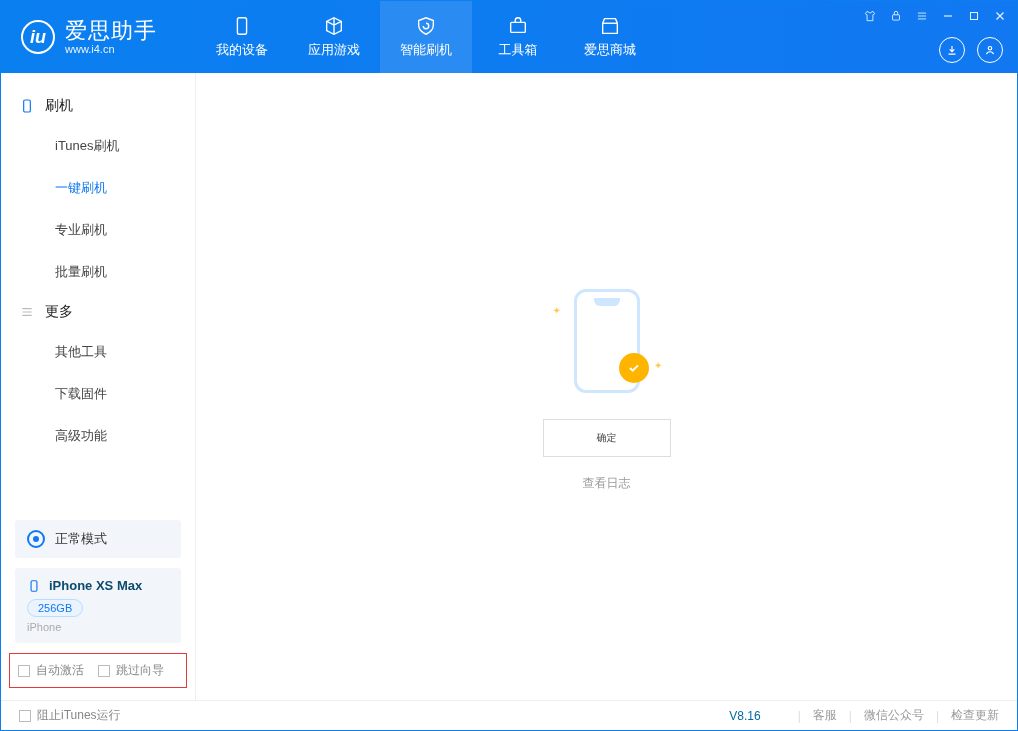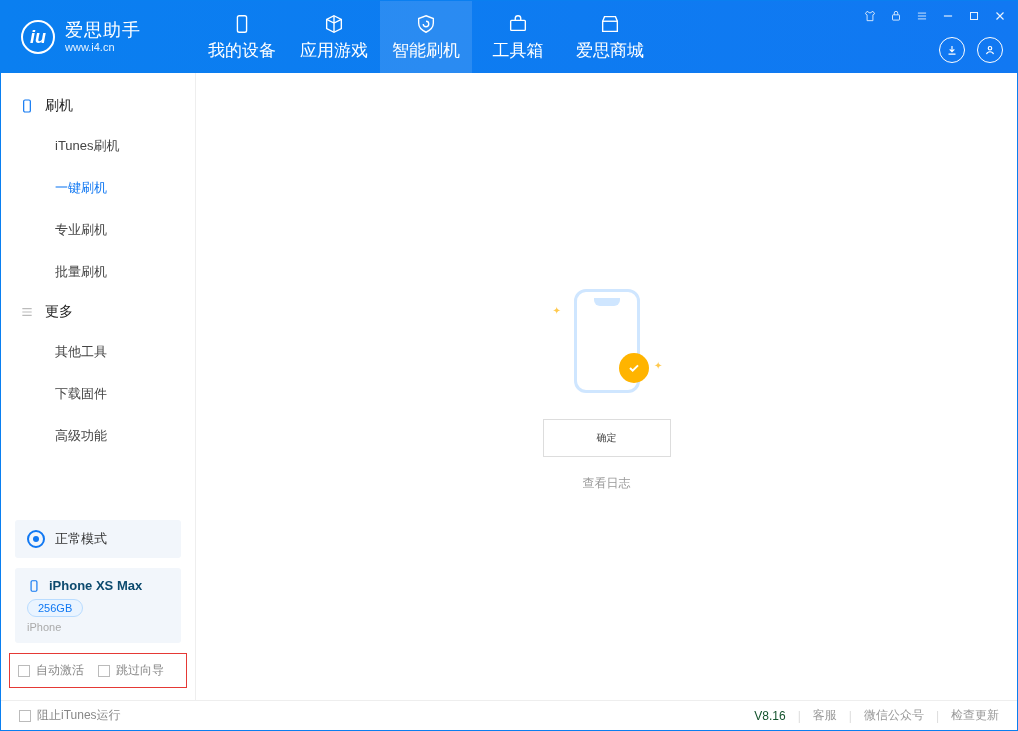--- a/index.html
+++ b/index.html
@@ -3,24 +3,24 @@
 <meta charset="utf-8">
 <style>
 * { margin: 0; padding: 0; box-sizing: border-box; font-family: "Microsoft YaHei", "PingFang SC", sans-serif; }
 body { background: #fff; width: 1018px; height: 731px; border: 1px solid #0a7ff0; display: flex; flex-direction: column; font-size: 13px; color: #333; }
 
 
 .titlebar { height: 72px; background: linear-gradient(90deg, #0a7ff0 0%, #1178f2 100%); display: flex; align-items: stretch; color: #fff; position: relative; }
 .logo-area { width: 195px; display: flex; align-items: center; padding-left: 20px; gap: 10px; }
 .logo-glyph { width: 34px; height: 34px; border: 2px solid #fff; border-radius: 50%; display: flex; align-items: center; justify-content: center; font-size: 18px; font-weight: bold; font-style: italic; }
 .logo-text { display: flex; flex-direction: column; line-height: 1.1; }
-.logo-text .cn { font-size: 18px; font-weight: 500; letter-spacing: 1px; }
+.logo-text .cn { font-size: 22px; font-weight: 500; letter-spacing: 1px; }
 .logo-text .en { font-size: 11px; opacity: 0.9; }
 .tabs { display: flex; }
-.tab { width: 92px; display: flex; flex-direction: column; align-items: center; justify-content: center; gap: 4px; cursor: pointer; font-size: 17px; }
+.tab { width: 92px; display: flex; flex-direction: column; align-items: center; justify-content: center; gap: 4px; cursor: pointer; font-size: 13px; }
 .tab.active { background: rgba(255,255,255,0.12); }
 .tab-icon { width: 22px; height: 22px; }
 .titlebar-right { position: absolute; right: 8px; top: 6px; display: flex; gap: 8px; align-items: center; }
 .titlebar-right .win-icn { width: 18px; height: 18px; display: flex; align-items: center; justify-content: center; cursor: pointer; opacity: 0.9; }
 .titlebar-actions { position: absolute; right: 14px; bottom: 10px; display: flex; gap: 12px; }
 .circle-btn { width: 26px; height: 26px; border: 1.5px solid #fff; border-radius: 50%; display: flex; align-items: center; justify-content: center; cursor: pointer; }
 
 
 .body-row { flex: 1; display: flex; min-height: 0; }
 .sidebar { width: 195px; border-right: 1px solid #eee; display: flex; flex-direction: column; padding-top: 14px; }
@@ -48,21 +48,21 @@
 .sparkle { position:absolute; font-size:10px; color:#ffc94d; }
 .msg { font-size: 18px; color: #333; letter-spacing: 1px; }
 .ok-btn { width: 128px; height: 38px; border: 1px solid #ddd; background: #fff; font-size: 10px; color: #444; cursor: pointer; }
 .log-link { font-size: 12px; color: #999; cursor: pointer; }
 
 
 .footer { height: 30px; border-top: 1px solid #eee; display: flex; align-items: center; padding: 0 18px; font-size: 12px; color: #999; }
 .footer .sep { margin: 0 12px; color: #ddd; }
 .footer-right { margin-left: auto; display: flex; align-items: center; }
 .footer a { color: #999; cursor: pointer; }
-.ver { color: #14532d; margin-right: 0; }
+.ver { color: #0369a1; margin-right: 25px; }
 </style>
 </head>
 <body>
 
 <div class="titlebar">
   <div class="logo-area">
     <div class="logo-glyph">iu</div>
     <div class="logo-text">
       <span class="cn">爱思助手</span>
       <span class="en">www.i4.cn</span>

